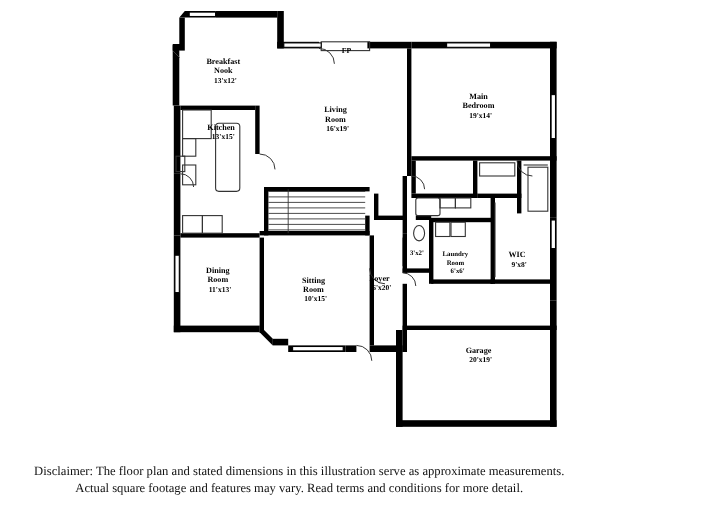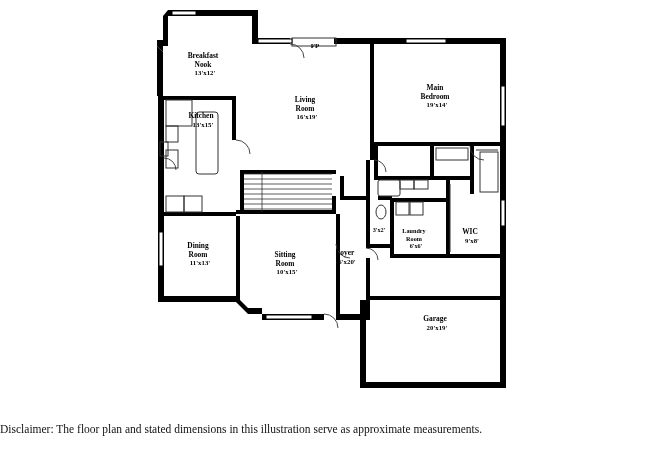--- a/index.html
+++ b/index.html
@@ -50,21 +50,21 @@
     font-weight: bold;
     font-size: 7px;
     text-anchor: middle;
     fill: #000000;
   }
   #disclaimer {
     position: absolute;
     left: 0;
     top: 422px;
     width: 544px;
-    text-align: left;
+    text-align: center;
     font-family: "Liberation Serif", serif;
     font-size: 11.5px;
     line-height: 15px;
     color: #111111;
   }
   #disclaimer div {
     white-space: nowrap;
   }
 </style>
 </head>
@@ -286,13 +286,14 @@
       </text>
 
       <text class="fp-label" x="315" y="48">FP</text>
     </g>
 
   </svg>
 </div>
 
 <div id="disclaimer">
   <div>Disclaimer: The floor plan and stated dimensions in this illustration serve as approximate measurements.</div>
+  <div>Actual square footage and features may vary. Read terms and conditions for more detail.</div>
 </div>
 
 </body></html>

